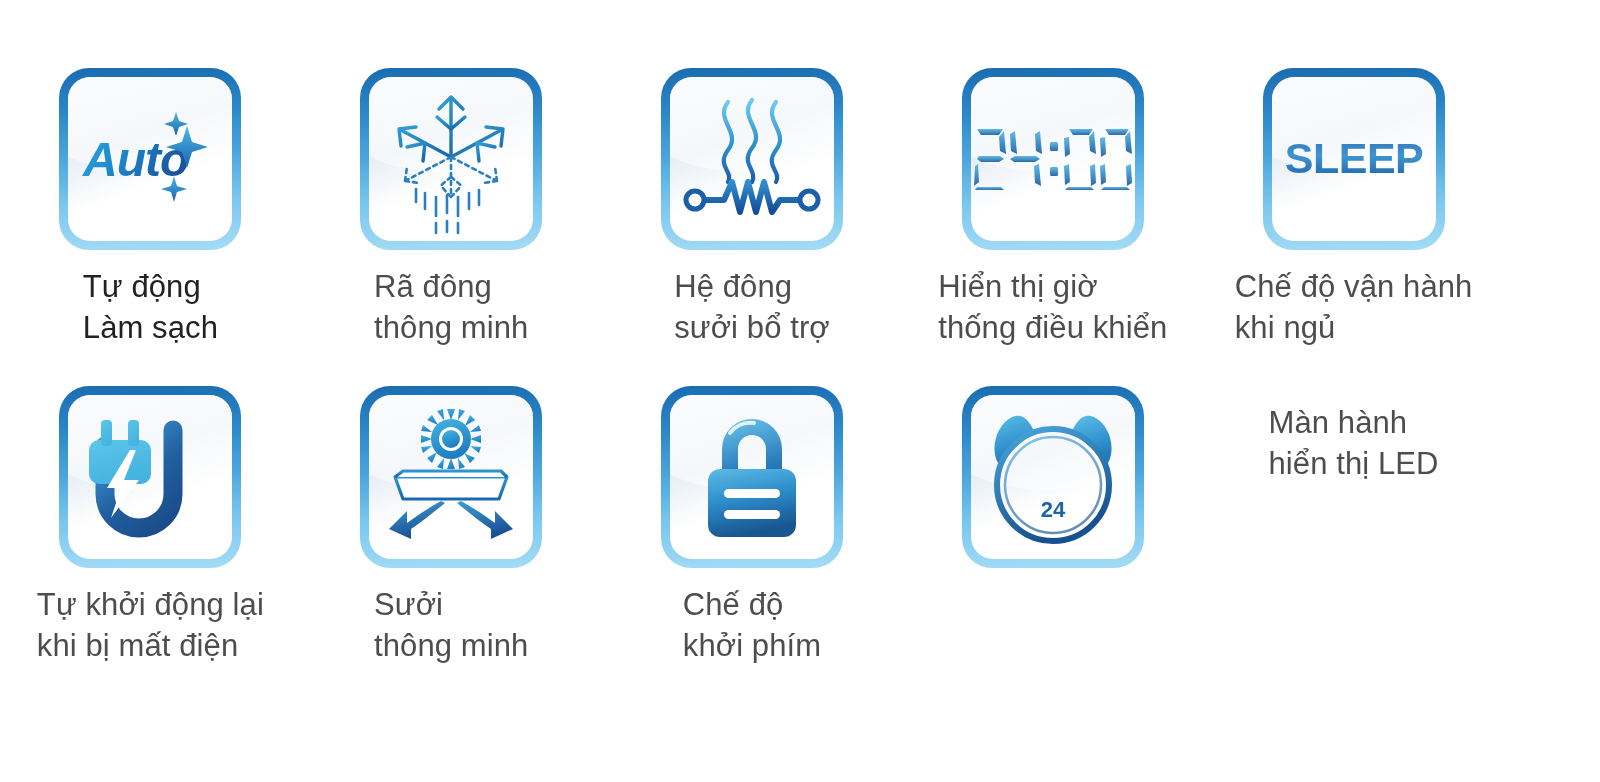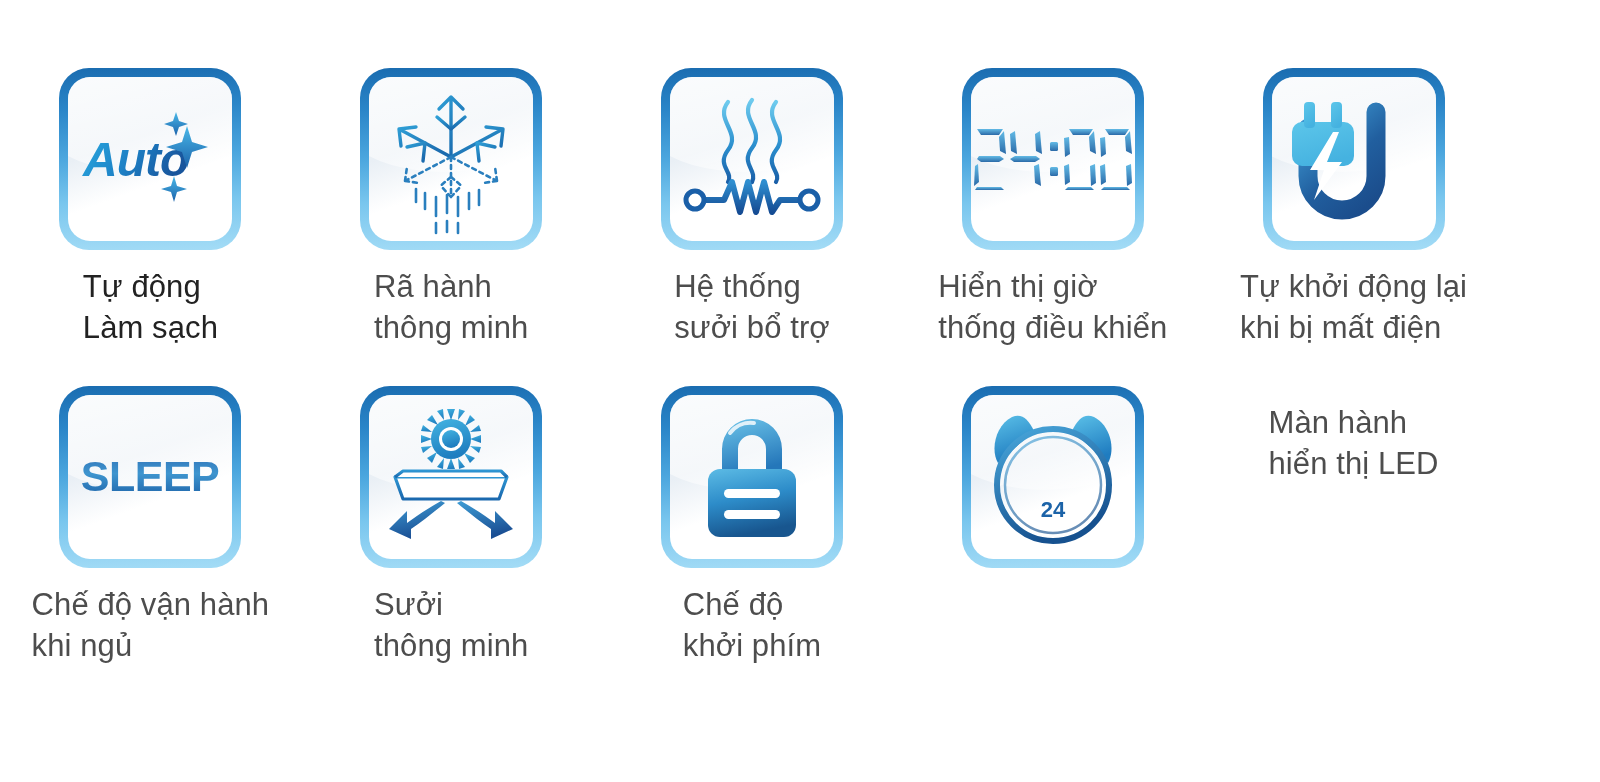--- a/index.html
+++ b/index.html
@@ -170,21 +170,21 @@
                 <path d="M98 105 L98 120"></path>
               <path d="M35 104 L35 117"></path>
               <path d="M55 138 L55 148"></path>
                 <path d="M66 136 L66 147"></path>
               <path d="M77 138 L77 148"></path>
             </g>
           </svg>
         </div>
       </div>
     </div>
-    <div class="caption">Rã hành
+    <div class="caption">Rã đông
 thông minh</div>
   </div>
 
   <div class="feature-cell">
     <div class="tile">
       <div class="tile-inner">
         <div class="glyph">
           <svg width="140" height="130" viewBox="0 0 140 130">
             <defs>
               <linearGradient id="heatWaveG" x1="0" y1="0" x2="0" y2="1">
@@ -204,21 +204,21 @@
             </g>
             <g>
               <path d="M18 106 L42 106 L50 88 L58 118 L66 88 L74 118 L82 88 L90 118 L98 106 L122 106" fill="none" stroke="url(#resistG)" stroke-width="6" stroke-linejoin="round" stroke-linecap="round"></path>
               <circle cx="13" cy="106" r="9" fill="#ffffff" stroke="#1a5fa8" stroke-width="5"></circle>
               <circle cx="127" cy="106" r="9" fill="#ffffff" stroke="#1a5fa8" stroke-width="5"></circle>
             </g>
           </svg>
         </div>
       </div>
     </div>
-    <div class="caption">Hệ thống
+    <div class="caption">Hệ đông
 sưởi bổ trợ</div>
   </div>
 
   <div class="feature-cell">
     <div class="tile">
       <div class="tile-inner">
         <div class="glyph">
           <svg width="160" height="66" viewBox="0 0 160 66">
             <defs>
               <linearGradient id="segG" x1="0" y1="0" x2="0" y2="1">
@@ -261,20 +261,41 @@
       </div>
     </div>
     <div class="caption">Hiển thị giờ
 thống điều khiển</div>
   </div>
 
   <div class="feature-cell">
     <div class="tile">
       <div class="tile-inner">
         <div class="glyph">
+          <svg width="160" height="56" viewBox="0 0 160 56">
+            <defs>
+              <linearGradient id="sleepG" x1="0" y1="0" x2="0" y2="1">
+                <stop offset="0%" stop-color="#2f6fb5"></stop>
+                <stop offset="45%" stop-color="#3e95cf"></stop>
+                <stop offset="100%" stop-color="#1b5fa6"></stop>
+              </linearGradient>
+            </defs>
+            <text x="80" y="42" text-anchor="middle" class="sleep-word" fill="url(#sleepG)">SLEEP</text>
+          </svg>
+        </div>
+      </div>
+    </div>
+    <div class="caption">Chế độ vận hành
+khi ngủ</div>
+  </div>
+
+  <div class="feature-cell">
+    <div class="tile">
+      <div class="tile-inner">
+        <div class="glyph">
           <svg width="135" height="130" viewBox="0 0 135 130">
             <defs>
               <linearGradient id="plugG" x1="0" y1="0" x2="0.4" y2="1">
                 <stop offset="0%" stop-color="#5cc6ea"></stop>
                 <stop offset="100%" stop-color="#45b2e0"></stop>
               </linearGradient>
               <linearGradient id="cordG" x1="0.2" y1="0" x2="0.8" y2="1">
                 <stop offset="0%" stop-color="#3e98d2"></stop>
                 <stop offset="55%" stop-color="#215f9f"></stop>
                 <stop offset="100%" stop-color="#1b4d8c"></stop>
@@ -289,41 +310,20 @@
               <rect x="45" y="8" width="11" height="26" rx="4" fill="url(#plugG)"></rect>
             </g>
 
             <path d="M47 38 L24 76 L38 76 L28 106 L56 68 L41 68 L53 38 Z" fill="#ffffff"></path>
           </svg>
         </div>
       </div>
     </div>
     <div class="caption">Tự khởi động lại
 khi bị mất điện</div>
-  </div>
-
-  <div class="feature-cell">
-    <div class="tile">
-      <div class="tile-inner">
-        <div class="glyph">
-          <svg width="160" height="56" viewBox="0 0 160 56">
-            <defs>
-              <linearGradient id="sleepG" x1="0" y1="0" x2="0" y2="1">
-                <stop offset="0%" stop-color="#2f6fb5"></stop>
-                <stop offset="45%" stop-color="#3e95cf"></stop>
-                <stop offset="100%" stop-color="#1b5fa6"></stop>
-              </linearGradient>
-            </defs>
-            <text x="80" y="42" text-anchor="middle" class="sleep-word" fill="url(#sleepG)">SLEEP</text>
-          </svg>
-        </div>
-      </div>
-    </div>
-    <div class="caption">Chế độ vận hành
-khi ngủ</div>
   </div>
 
   <div class="feature-cell">
     <div class="tile">
       <div class="tile-inner">
         <div class="glyph">
           <svg width="140" height="136" viewBox="0 0 140 136">
             <defs>
               <linearGradient id="sunG" x1="0" y1="0" x2="0.3" y2="1">
                 <stop offset="0%" stop-color="#43b4e2"></stop>

